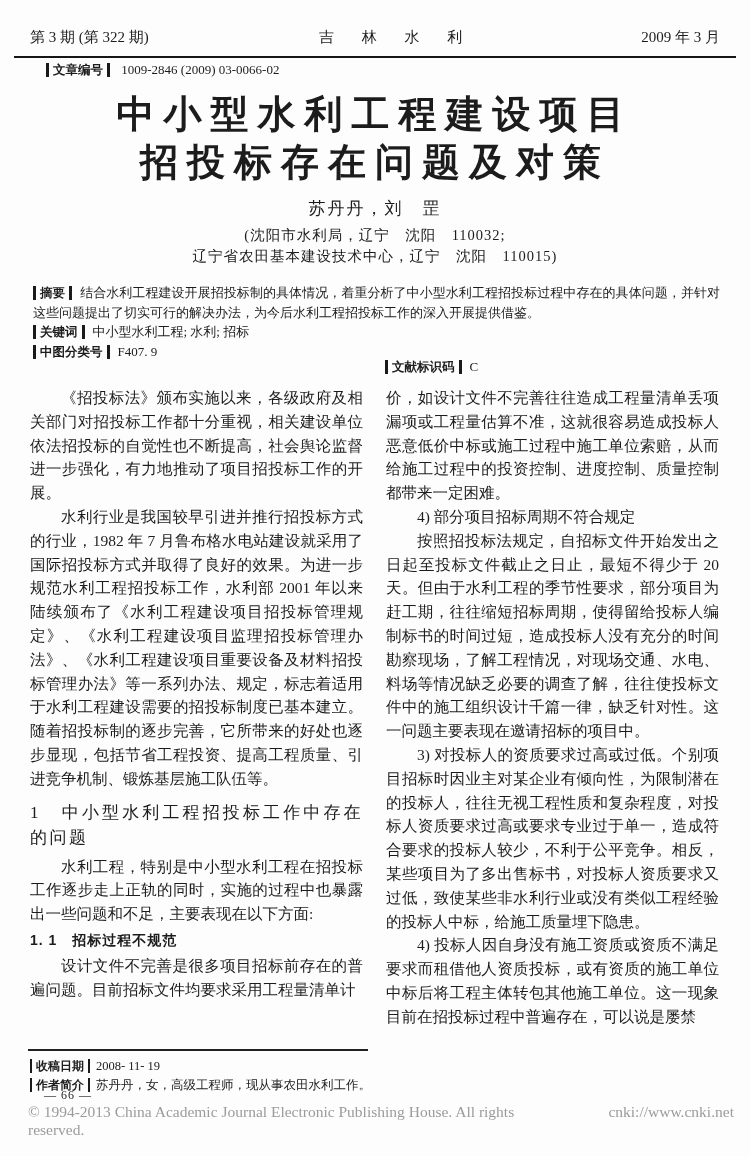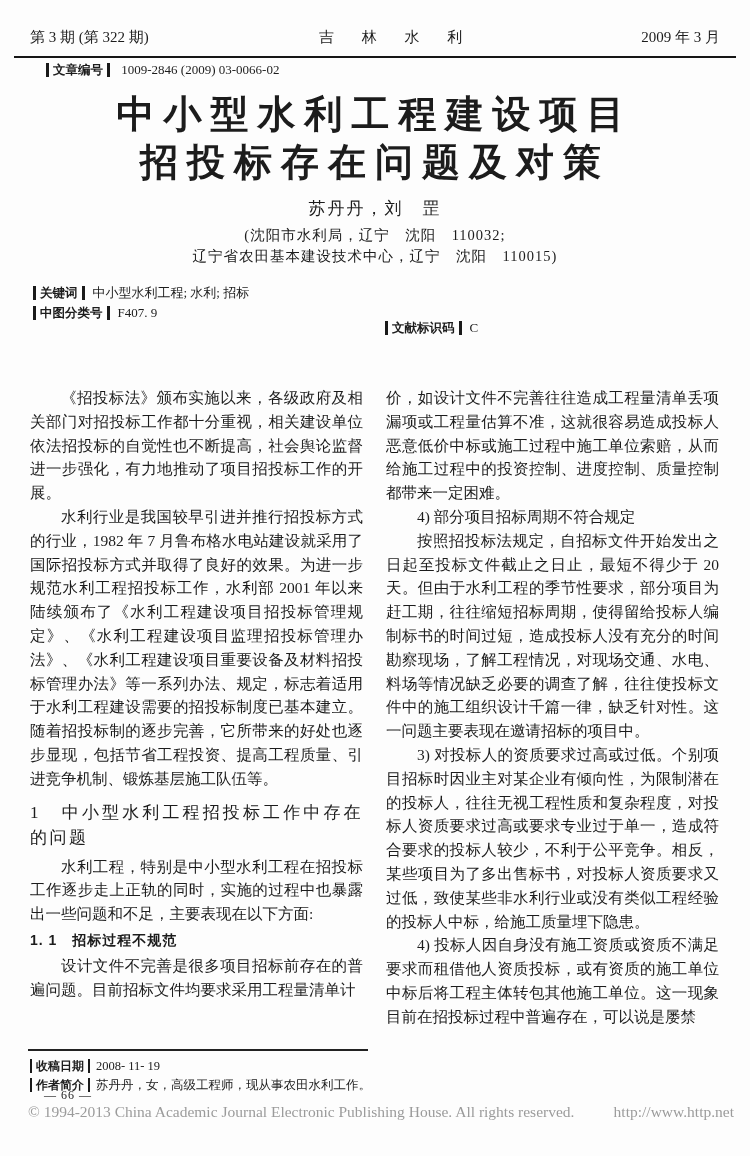--- a/index.html
+++ b/index.html
@@ -91,20 +91,21 @@
   </h1>
 
   <div class="authors">苏丹丹，刘　罡</div>
 
   <div class="affils">
     <div>(沈阳市水利局，辽宁　沈阳　110032;</div>
     <div>辽宁省农田基本建设技术中心，辽宁　沈阳　110015)</div>
   </div>
 
   <div class="meta">
+    <p><span class="tag">摘要</span><span>结合水利工程建设开展招投标制的具体情况，着重分析了中小型水利工程招投标过程中存在的具体问题，并针对这些问题提出了切实可行的解决办法，为今后水利工程招投标工作的深入开展提供借鉴。</span></p>
     <p><span class="tag">关键词</span><span>中小型水利工程; 水利; 招标</span></p>
     <p class="clcrow">
       <span><span class="tag">中图分类号</span><span>F407. 9</span></span>
       <span class="clc-right"><span class="tag">文献标识码</span><span>C</span></span>
     </p>
   </div>
 
   <div class="col col-left">
     <p class="para">《招投标法》颁布实施以来，各级政府及相关部门对招投标工作都十分重视，相关建设单位依法招投标的自觉性也不断提高，社会舆论监督进一步强化，有力地推动了项目招投标工作的开展。</p>
     <p class="para">水利行业是我国较早引进并推行招投标方式的行业，1982 年 7 月鲁布格水电站建设就采用了国际招投标方式并取得了良好的效果。为进一步规范水利工程招投标工作，水利部 2001 年以来陆续颁布了《水利工程建设项目招投标管理规定》、《水利工程建设项目监理招投标管理办法》、《水利工程建设项目重要设备及材料招投标管理办法》等一系列办法、规定，标志着适用于水利工程建设需要的招投标制度已基本建立。随着招投标制的逐步完善，它所带来的好处也逐步显现，包括节省工程投资、提高工程质量、引进竞争机制、锻炼基层施工队伍等。</p>
@@ -125,16 +126,16 @@
   <div class="foot-rule"></div>
   <div class="footnotes">
     <p><span class="tag">收稿日期</span><span>2008- 11- 19</span></p>
     <p><span class="tag">作者简介</span><span>苏丹丹，女，高级工程师，现从事农田水利工作。</span></p>
   </div>
 
   <div class="pageno">— 66 —</div>
 
   <div class="copyright">
     <span>© 1994-2013 China Academic Journal Electronic Publishing House. All rights reserved.</span>
-    <span>http://www.http.net</span>
+    <span>cnki://www.cnki.net</span>
   </div>
 
 </div>
 
 </body></html>

